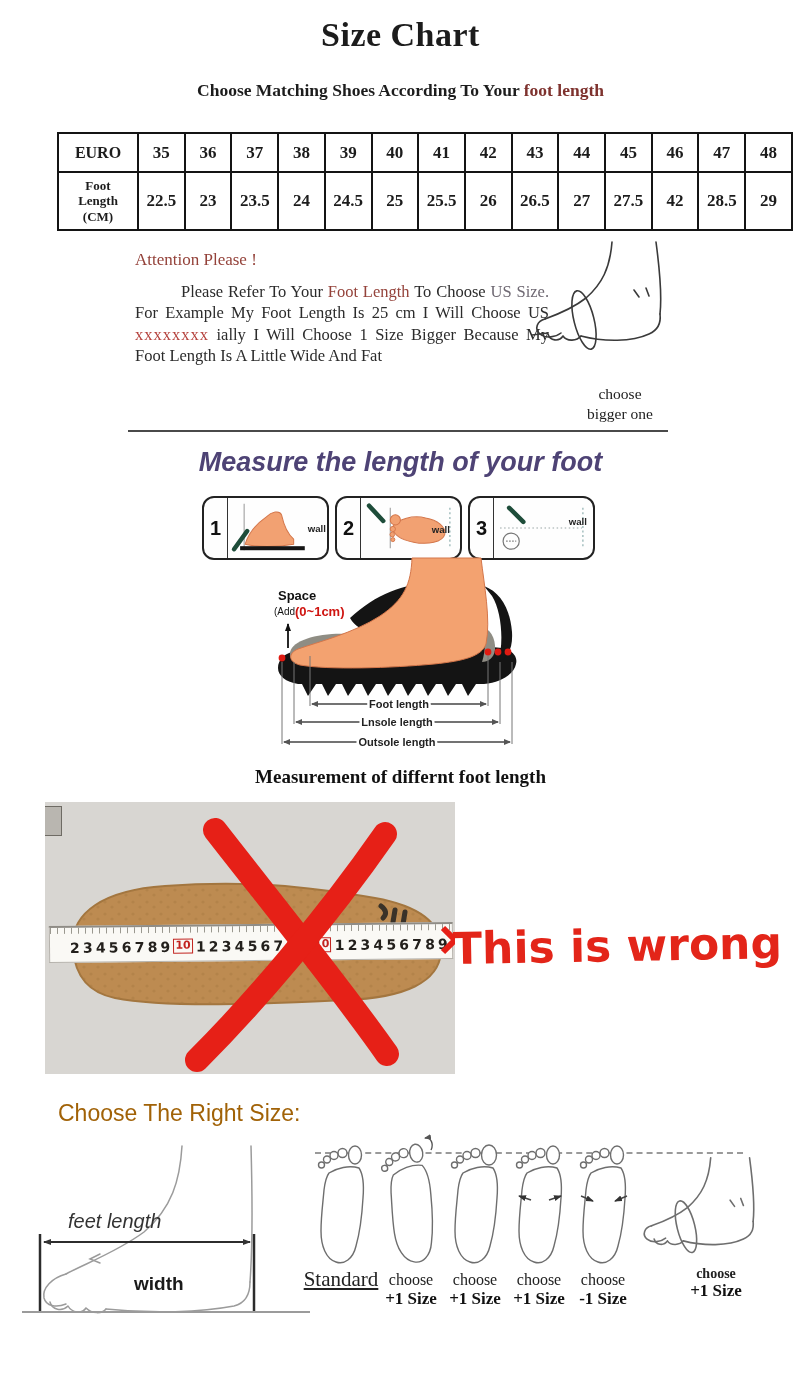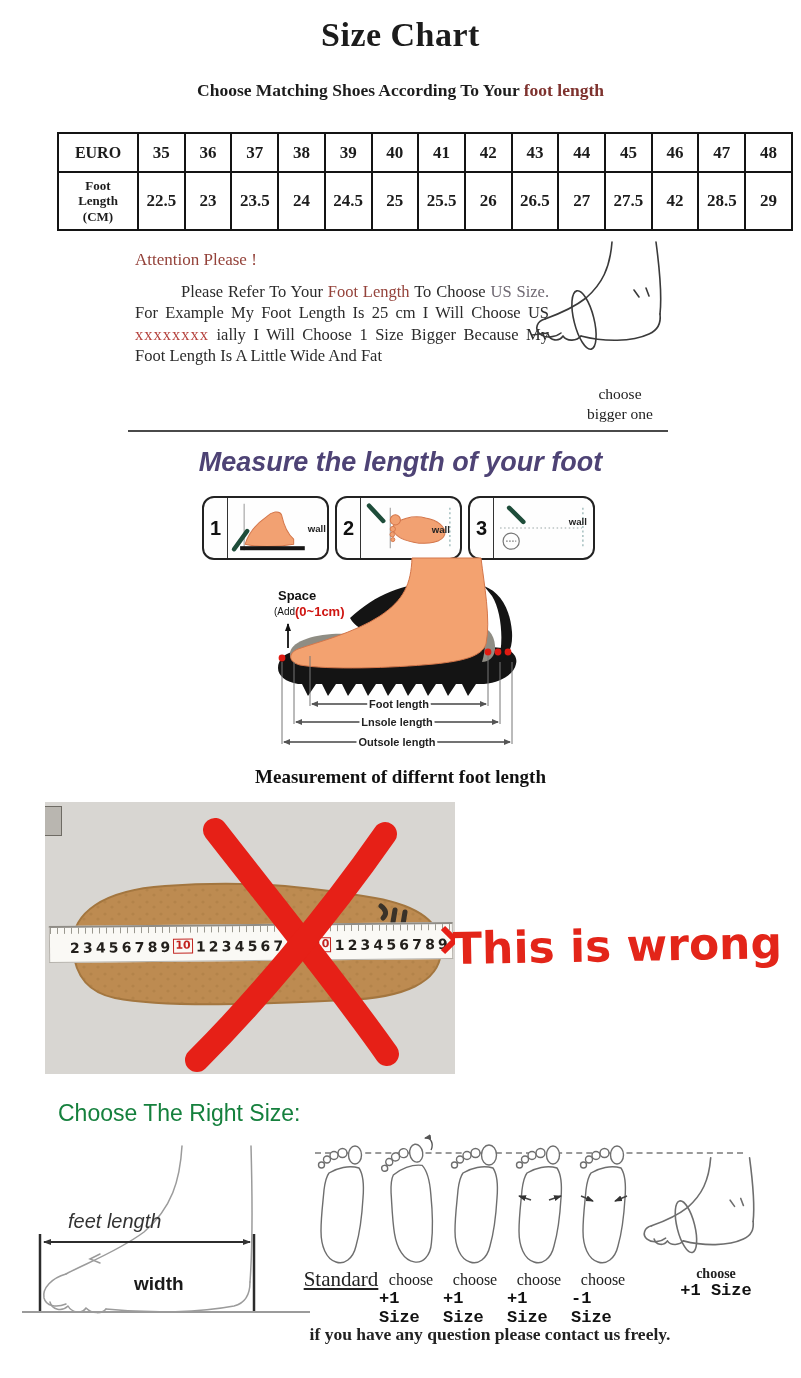--- a/index.html
+++ b/index.html
@@ -56,29 +56,29 @@
   #ruler .nums{position:absolute;left:20px;right:4px;top:7px;bottom:2px;display:flex;
          justify-content:space-between;align-items:center;}
   #ruler .rn{font-family:"DejaVu Sans",sans-serif;font-weight:bold;font-size:14px;color:#23201c;}
   #ruler .rn.ten{color:#c22420;border:1.5px solid #c22420;font-size:11px;padding:0 1px;line-height:1.1;}
   #hook{position:absolute;left:-1px;top:4px;width:16px;height:28px;background:#b9b6b0;
         border:1px solid #6e6b64;z-index:3;}
   #xsvg{z-index:4;pointer-events:none;}
   #wrong-label{left:452px;top:920px;width:345px;font-family:"DejaVu Sans",sans-serif;
         font-weight:bold;font-size:44px;color:#e32519;transform:rotate(-1deg);}
   
-  #cr-heading{left:58px;top:1100px;font-family:"Liberation Sans",sans-serif;font-size:23px;color:#15803d;}
+  #cr-heading{left:58px;top:1100px;font-family:"Liberation Sans",sans-serif;font-size:23px;color:#a16207;}
   #ldiag{left:22px;top:1142px;}
   #feet{left:303px;top:1136px;width:494px;height:195px;}
   #feet .dash{position:absolute;left:12px;top:16px;width:428px;border-top:2px dashed #9a9a9a;}
   #feet .row{position:absolute;left:0;top:4px;width:100%;display:flex;}
   .fcol{display:flex;flex-direction:column;align-items:center;}
   .fcol svg{overflow:visible;display:block;}
   .fl1{font-size:16px;color:#222;margin-top:3px;line-height:1.1;}
-  .fl2{font-family:Liberation Mono, monospace;font-weight:bold;font-size:17px;color:#111;line-height:1.15;}
+  .fl2{font-family:Liberation Serif, serif;font-weight:bold;font-size:17px;color:#111;line-height:1.15;}
   .fcol.std .fl1{margin-top:0;font-size:21px;text-decoration:underline;}
   .fcol.side .fl1{margin-top:-14px;font-weight:bold;font-size:14px;}
   
   #footer{left:290px;top:1324px;width:400px;text-align:center;font-size:17.5px;font-weight:bold;color:#222;}
   svg text{font-family:"Liberation Sans",sans-serif;}
 </style>
 </head>
 <body>
 
 <div id="page">
@@ -425,15 +425,14 @@
             <ellipse cx="52" cy="82" rx="10" ry="30" transform="rotate(-14 52 82)"></ellipse>
           </g>
         </svg>
         <div class="fl1">choose</div>
         <div class="fl2">+1 Size</div>
       </div>
 
     </div>
   </div>
 
-  <div id="footer" class="abs">if you have any question please contact us freely.</div>
 
 </div>
 
 </body></html>

